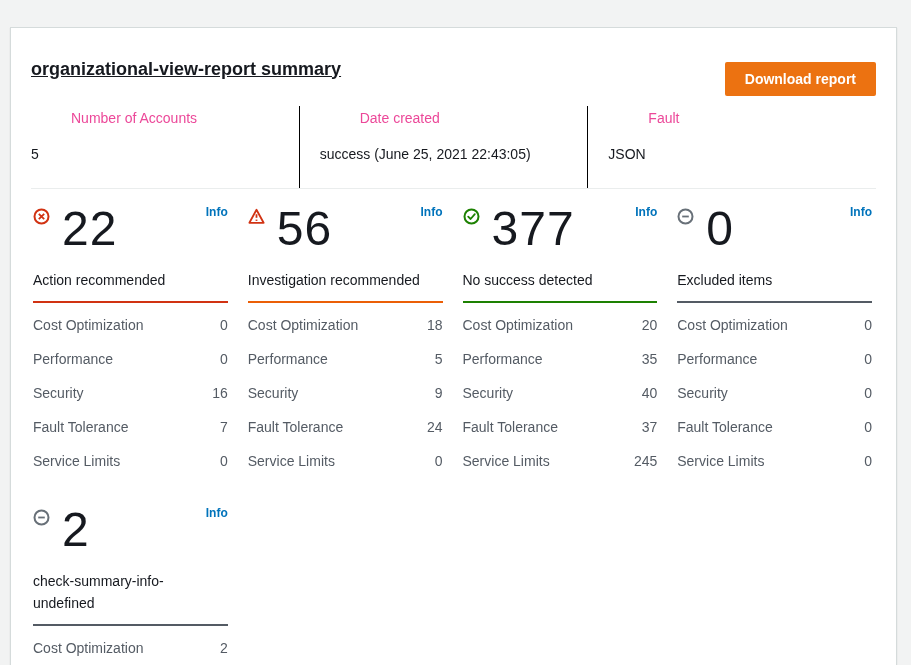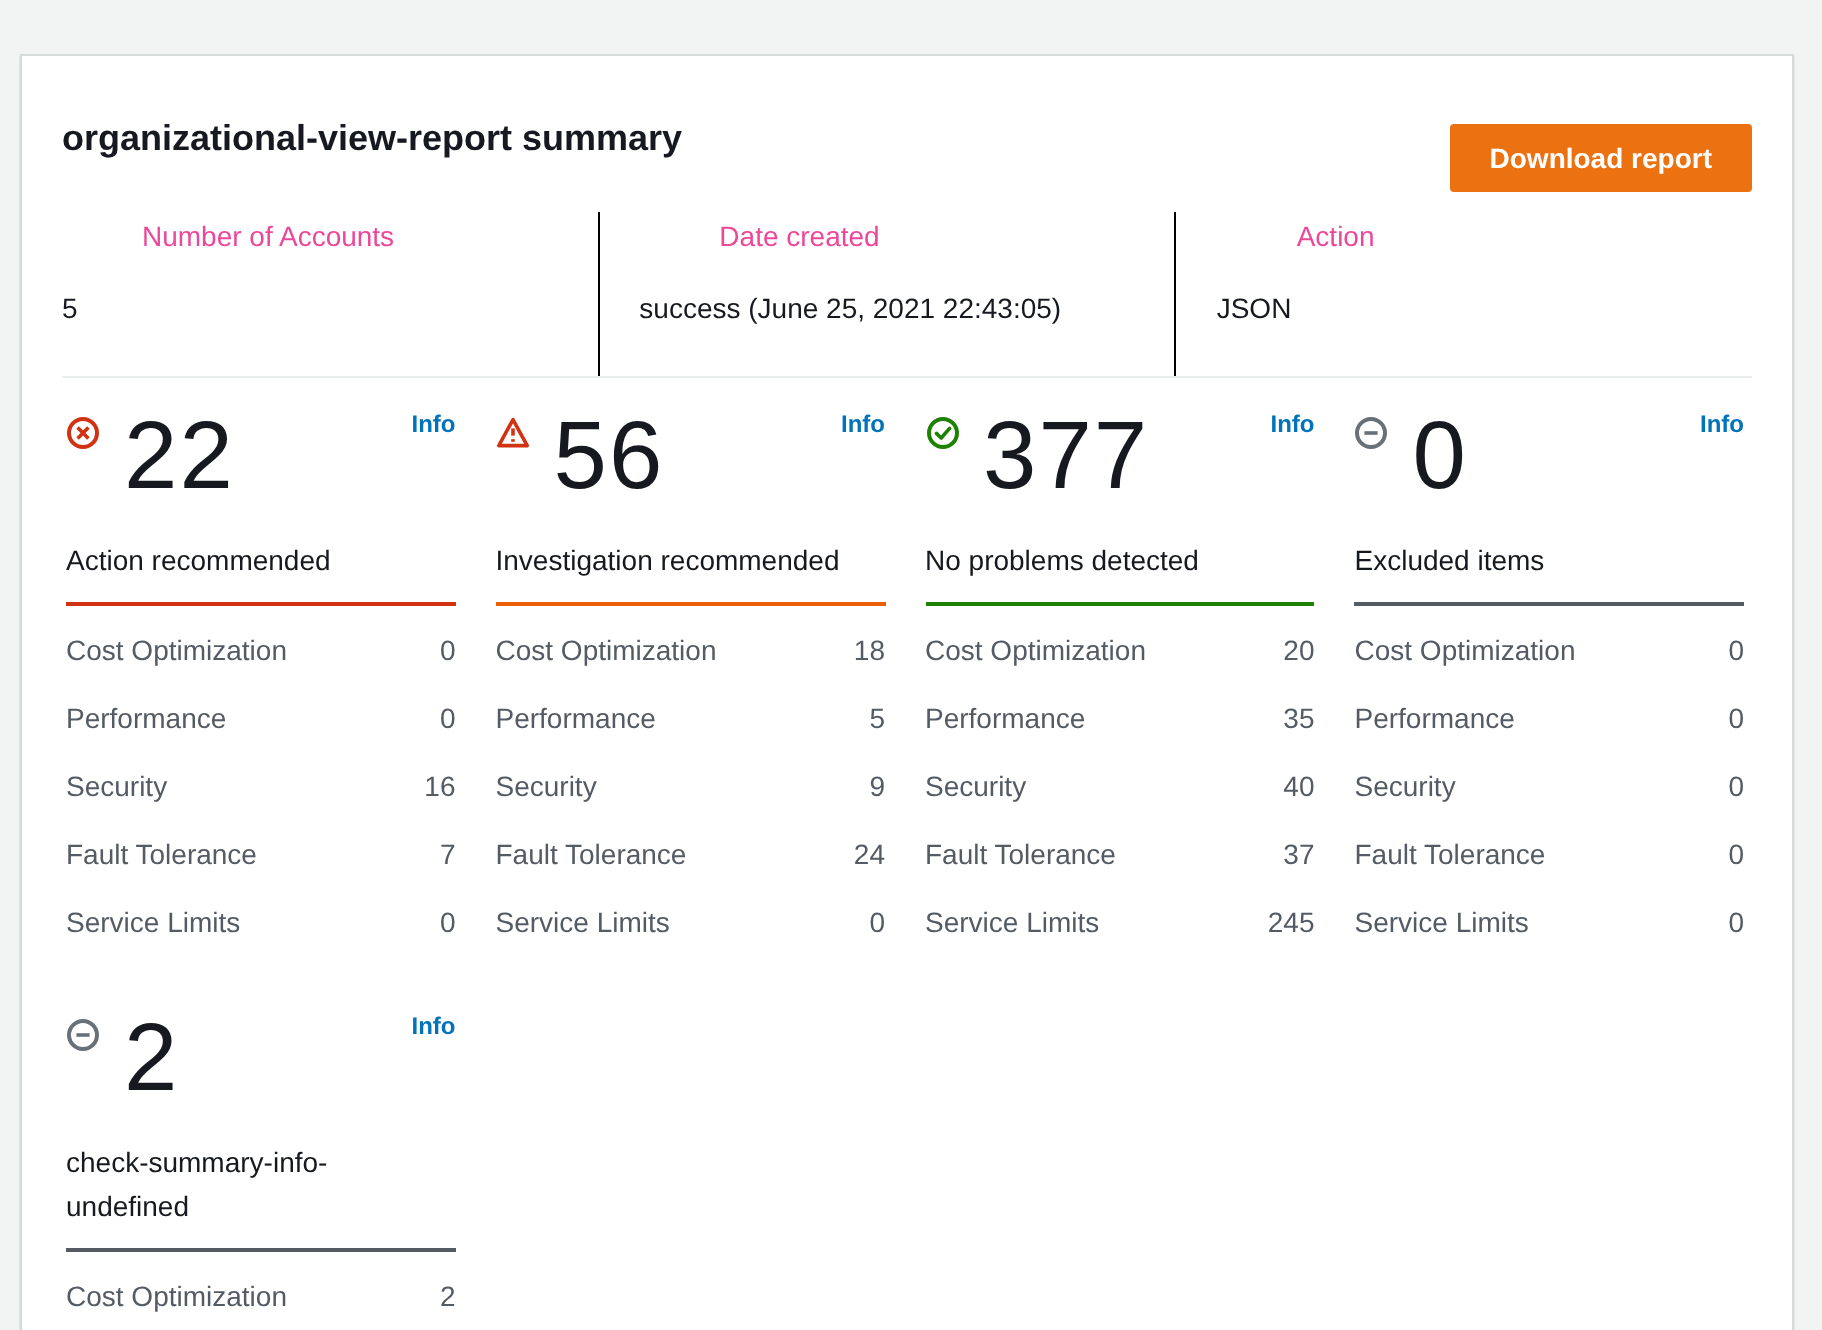--- a/index.html
+++ b/index.html
@@ -18,21 +18,21 @@
     box-shadow: 0 1px 1px rgba(0,28,36,0.15);
     min-height: 632px;
   }
   
   .panel-header {
     display: flex;
     justify-content: space-between;
     align-items: center;
     padding: 14px 20px 10px 20px;
   }
-  .panel-title { font-size: 18px; font-weight: 700; color: #16191f; }
+  .panel-title { font-size: 18px; font-weight: 700; color: #16191f; text-decoration: underline; }
   .btn-primary {
     border: 0;
     border-radius: 2px;
     padding: 9px 20px;
     font-family: "Liberation Sans", sans-serif;
     font-size: 14px;
     font-weight: 700;
     color: #ffffff;
     cursor: pointer;
     margin-top: 20px;
@@ -107,21 +107,21 @@
   <div class="meta">
     <div class="meta-col">
       <div class="meta-label">Number of Accounts</div>
       <div class="meta-value">5</div>
     </div>
     <div class="meta-col">
       <div class="meta-label">Date created</div>
       <div class="meta-value">success (June 25, 2021 22:43:05)</div>
     </div>
     <div class="meta-col">
-      <div class="meta-label">Action</div>
+      <div class="meta-label">Fault</div>
       <div class="meta-value">JSON</div>
     </div>
   </div>
 
   <div class="cards">
 
     <div class="card">
       <div class="card-top">
         <span class="card-icon" style="color: rgb(209, 50, 18);">
           <svg viewBox="0 0 17 17" fill="none" stroke="currentColor" stroke-width="2">
@@ -203,21 +203,21 @@
         <span class="card-icon" style="color: rgb(29, 129, 2);">
           <svg viewBox="0 0 17 17" fill="none" stroke="currentColor" stroke-width="2">
             <circle cx="8.5" cy="8.5" r="7"></circle>
             <path d="M5.2 8.7 L7.6 11 L11.8 6.2" stroke-width="1.8" stroke-linecap="round" stroke-linejoin="round"></path>
           </svg>
         </span>
         <div class="card-count">377</div>
         <a class="card-info" style="color: rgb(0, 115, 187);">Info</a>
       </div>
       <div class="card-labelwrap" style="border-bottom-color: rgb(29, 129, 2);">
-        <span class="card-label">No problems detected</span>
+        <span class="card-label">No success detected</span>
       </div>
       <div class="card-rows">
         <div class="card-row">
           <span>Cost Optimization</span>
           <span class="val">20</span>
         </div>
         <div class="card-row">
           <span>Performance</span>
           <span class="val">35</span>
         </div>

